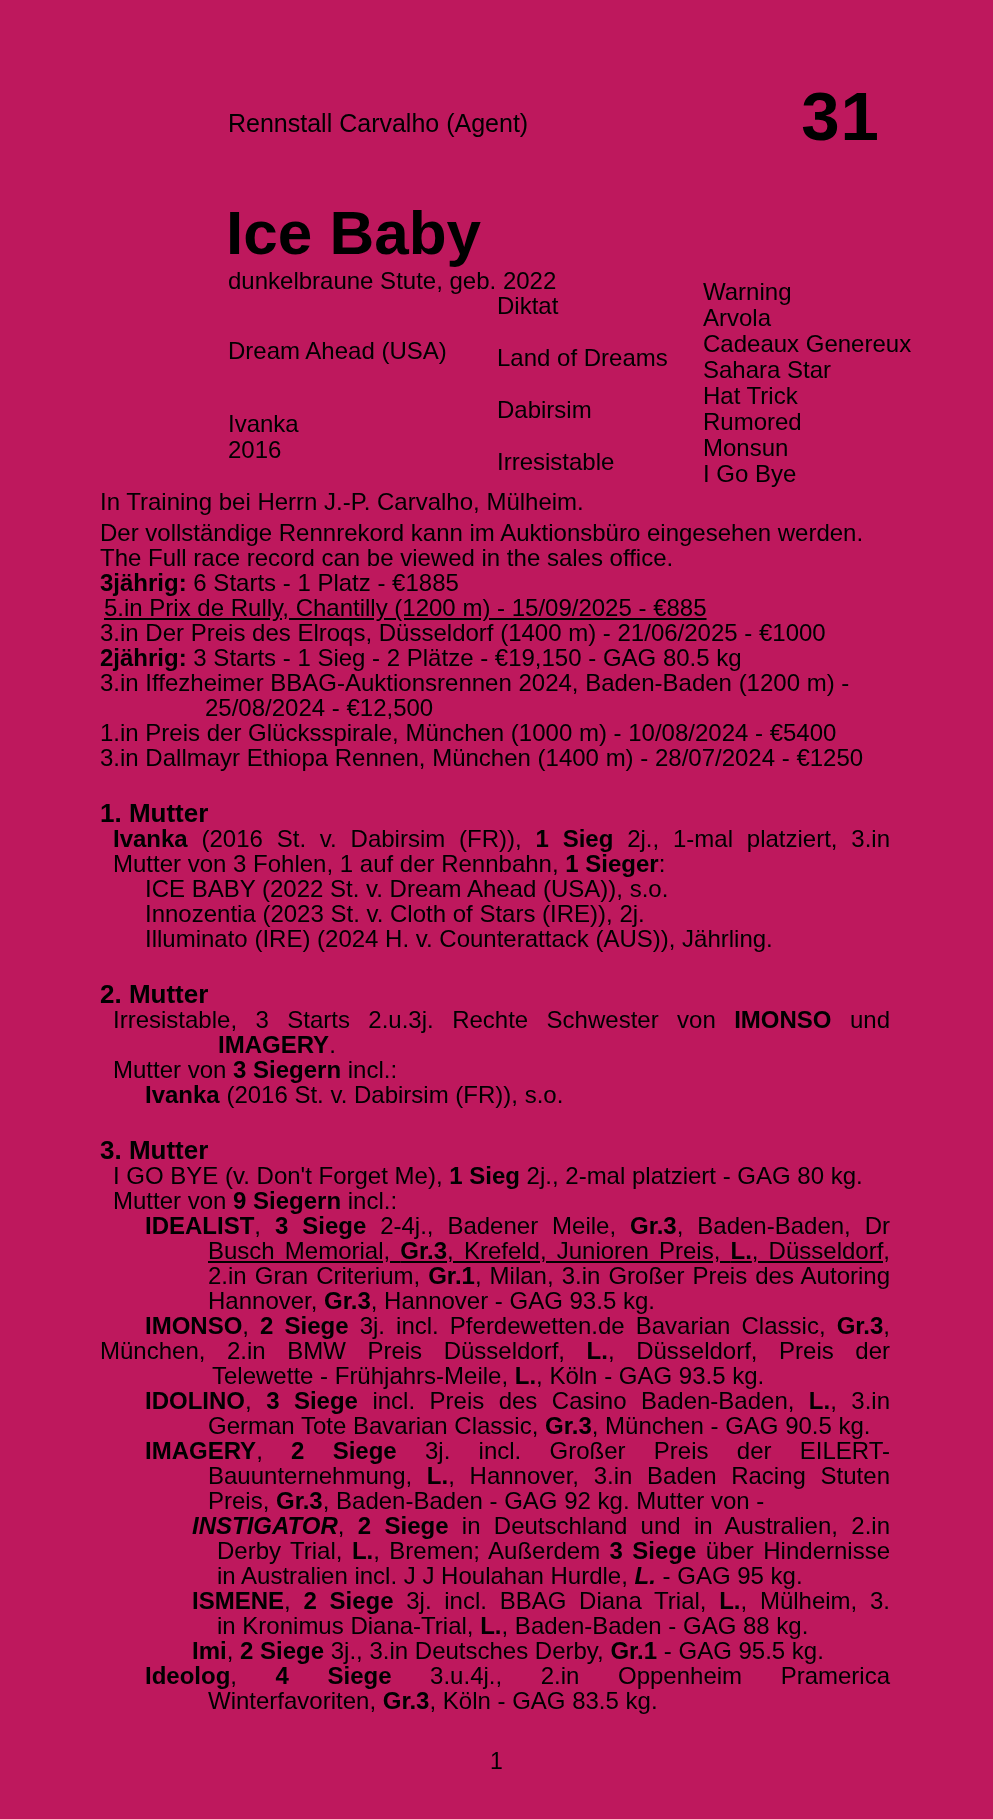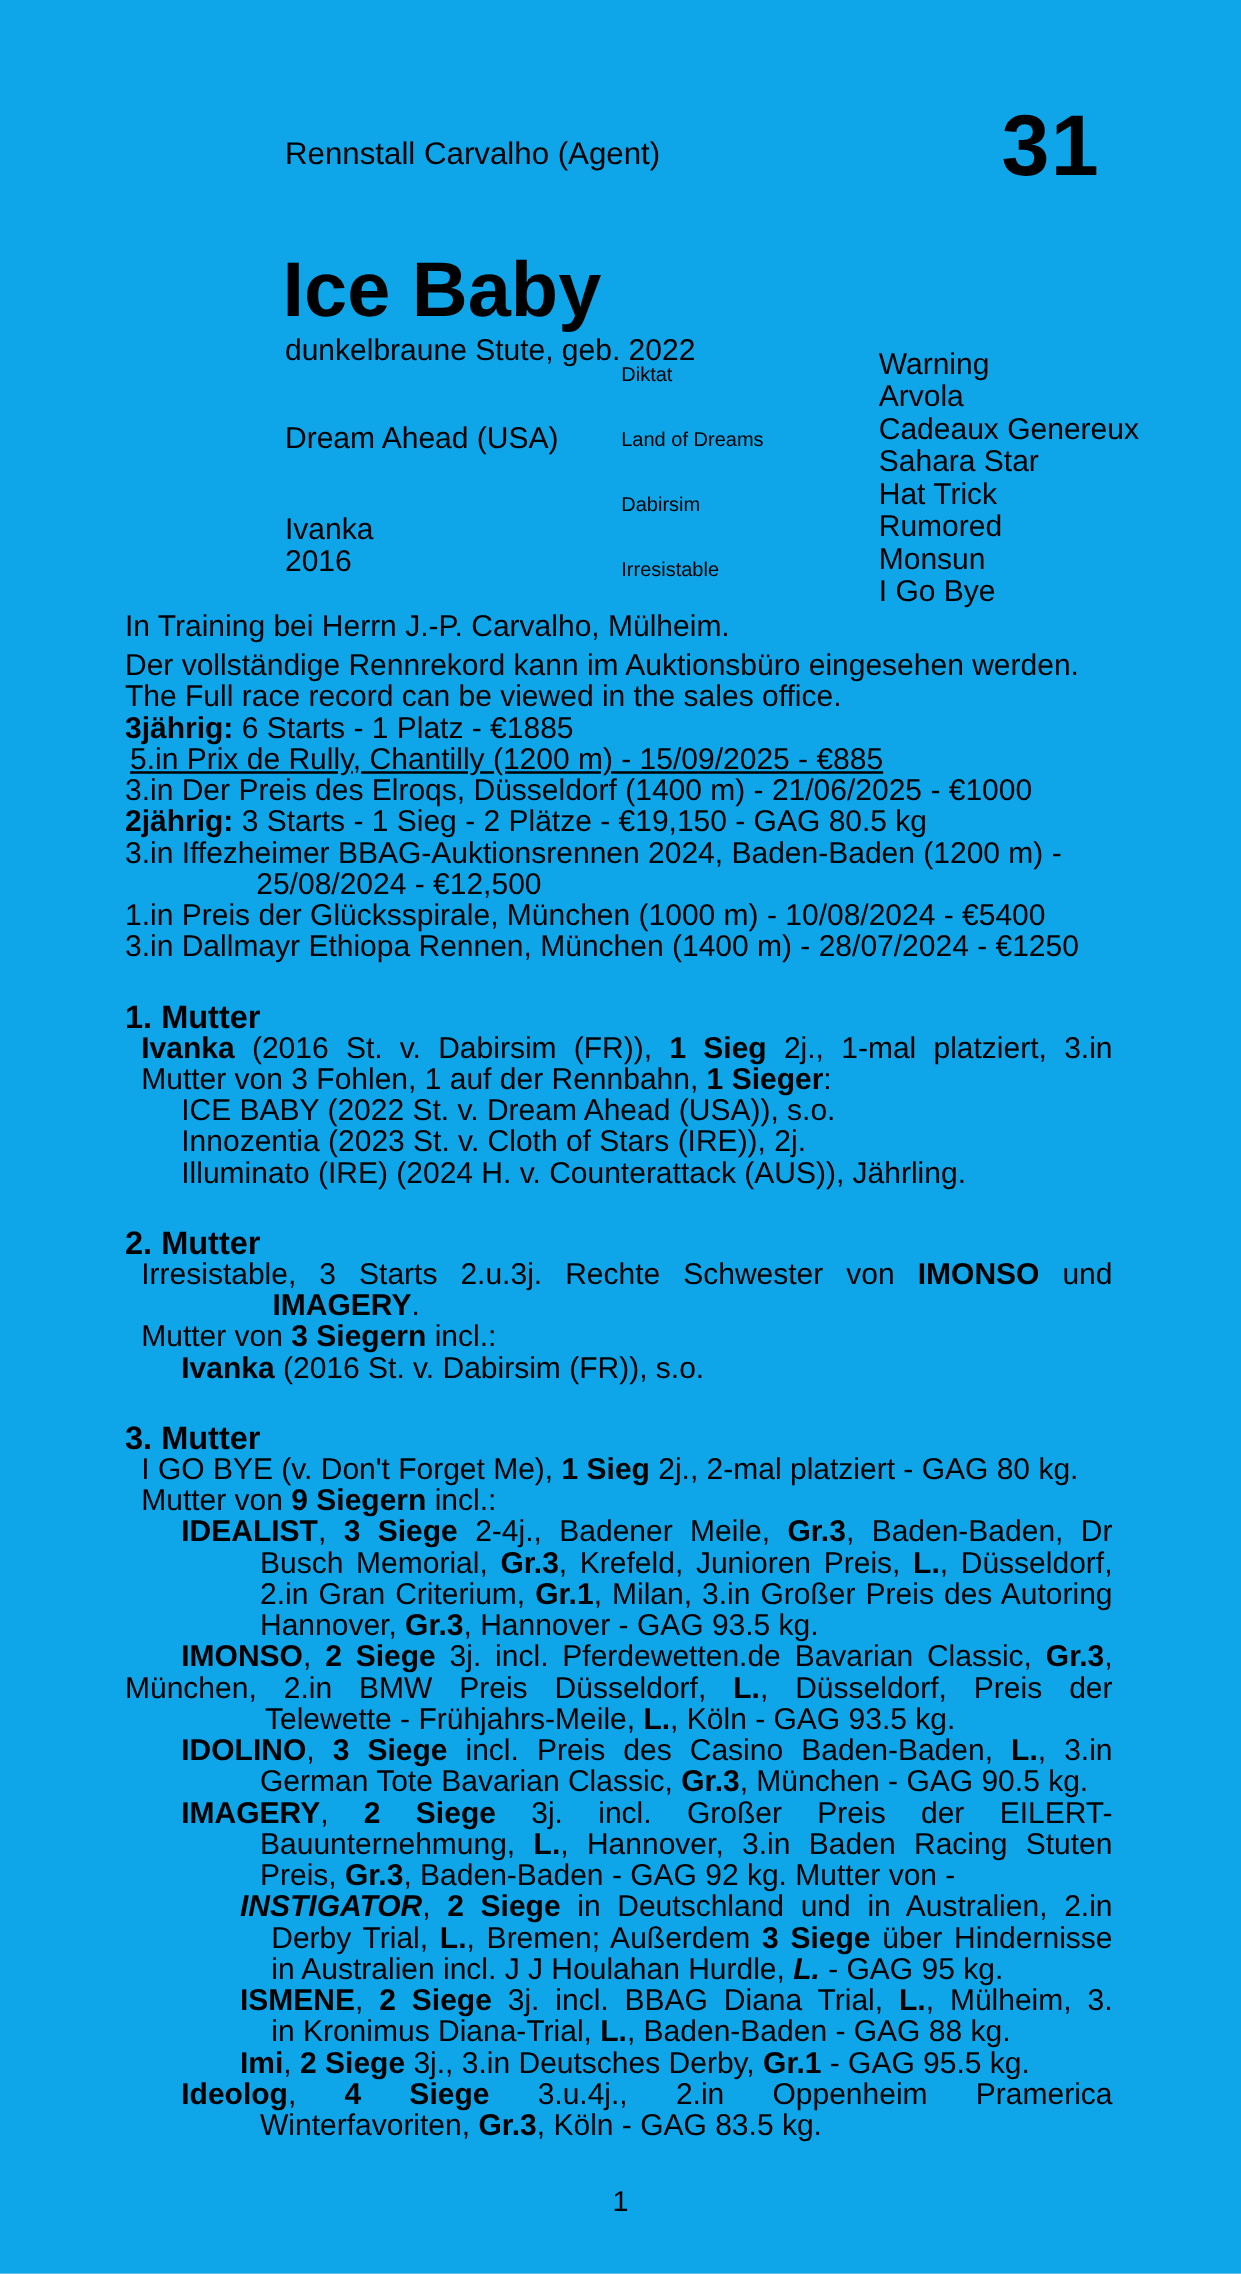--- a/index.html
+++ b/index.html
@@ -1,20 +1,20 @@
 <!DOCTYPE html>
 <html><head>
 <meta charset="utf-8">
 <style>
   html, body { margin: 0; padding: 0; background: #e8e8e8; }
   .page {
     position: relative;
     width: 993px;
     height: 1819px;
-    background: #0ea5e9;
+    background: #be185d;
     margin: 0 auto;
     overflow: hidden;
     font-family: "Liberation Sans", "DejaVu Sans", sans-serif;
     color: #000;
   }
   .consignor {
     position: absolute; left: 228px; top: 110px;
     font-size: 25px; line-height: 26px;
   }
   .lotnum {
@@ -25,21 +25,21 @@
   .title {
     position: absolute; left: 226px; top: 202px;
     font-size: 62px; font-weight: bold; line-height: 1;
   }
   .subtitle {
     position: absolute; left: 228px; top: 268px;
     font-size: 24px; line-height: 25px;
   }
   .ped-sire { position: absolute; left: 228px; top: 337px; font-size: 24px; }
   .ped-dam  { position: absolute; left: 228px; top: 411px; font-size: 24px; line-height: 26px; }
-  .ped-parent { position: absolute; left: 497px; font-size: 16px; }
+  .ped-parent { position: absolute; left: 497px; font-size: 24px; }
   .ped-parent.p0 { top: 292px; }
   .ped-parent.p1 { top: 344px; }
   .ped-parent.p2 { top: 396px; }
   .ped-parent.p3 { top: 448px; }
   .ped-ancestors { position: absolute; left: 703px; top: 279px; font-size: 24px; line-height: 26px; }
   .body {
     position: absolute; left: 100px; top: 489px; width: 790px;
     font-size: 24px; line-height: 25px;
   }
   .block { margin: 0; }
@@ -117,21 +117,21 @@
         <div class="ln just" style="margin-left: 13px;"><span>Irresistable, 3 Starts 2.u.3j. Rechte Schwester von </span><span class="b">IMONSO</span><span> und</span></div>
         <div class="ln" style="margin-left: 118px;"><span class="b">IMAGERY</span><span>.</span></div>
         <div class="ln" style="margin-left: 13px;"><span>Mutter von </span><span class="b">3 Siegern</span><span> incl.:</span></div>
         <div class="ln" style="margin-left: 45px;"><span class="b">Ivanka</span><span> (2016 St. v. Dabirsim (FR)), s.o.</span></div>
       </div>
       <div class="block heading">3. Mutter</div>
       <div class="block para">
         <div class="ln" style="margin-left: 13px;"><span>I GO BYE (v. Don't Forget Me), </span><span class="b">1 Sieg</span><span> 2j., 2-mal platziert - GAG 80 kg.</span></div>
         <div class="ln" style="margin-left: 13px;"><span>Mutter von </span><span class="b">9 Siegern</span><span> incl.:</span></div>
         <div class="ln just" style="margin-left: 45px;"><span class="b">IDEALIST</span><span>, </span><span class="b">3 Siege</span><span> 2-4j., Badener Meile, </span><span class="b">Gr.3</span><span>, Baden-Baden, Dr</span></div>
-        <div class="ln just" style="margin-left: 108px;"><span>Busch Memorial, </span><span class="b">Gr.3</span><span>, Krefeld, Junioren Preis, </span><span class="b">L.</span><span>, Düsseldorf,</span></div>
+        <div class="ln just" style="margin-left: 108px; text-decoration: underline;"><span>Busch Memorial, </span><span class="b">Gr.3</span><span>, Krefeld, Junioren Preis, </span><span class="b">L.</span><span>, Düsseldorf,</span></div>
         <div class="ln just" style="margin-left: 108px;"><span>2.in Gran Criterium, </span><span class="b">Gr.1</span><span>, Milan, 3.in Großer Preis des Autoring</span></div>
         <div class="ln" style="margin-left: 108px;"><span>Hannover, </span><span class="b">Gr.3</span><span>, Hannover - GAG 93.5 kg.</span></div>
         <div class="ln just" style="margin-left: 45px;"><span class="b">IMONSO</span><span>, </span><span class="b">2 Siege</span><span> 3j. incl. Pferdewetten.de Bavarian Classic, </span><span class="b">Gr.3</span><span>,</span></div>
         <div class="ln just" style=""><span>München, 2.in BMW Preis Düsseldorf, </span><span class="b">L.</span><span>, Düsseldorf, Preis der</span></div>
         <div class="ln" style="margin-left: 112px;"><span>Telewette - Frühjahrs-Meile, </span><span class="b">L.</span><span>, Köln - GAG 93.5 kg.</span></div>
         <div class="ln just" style="margin-left: 45px;"><span class="b">IDOLINO</span><span>, </span><span class="b">3 Siege</span><span> incl. Preis des Casino Baden-Baden, </span><span class="b">L.</span><span>, 3.in</span></div>
         <div class="ln" style="margin-left: 108px;"><span>German Tote Bavarian Classic, </span><span class="b">Gr.3</span><span>, München - GAG 90.5 kg.</span></div>
         <div class="ln just" style="margin-left: 45px;"><span class="b">IMAGERY</span><span>, </span><span class="b">2 Siege</span><span> 3j. incl. Großer Preis der EILERT-</span></div>
         <div class="ln just" style="margin-left: 108px;"><span>Bauunternehmung, </span><span class="b">L.</span><span>, Hannover, 3.in Baden Racing Stuten</span></div>
         <div class="ln" style="margin-left: 108px;"><span>Preis, </span><span class="b">Gr.3</span><span>, Baden-Baden - GAG 92 kg. Mutter von -</span></div>

